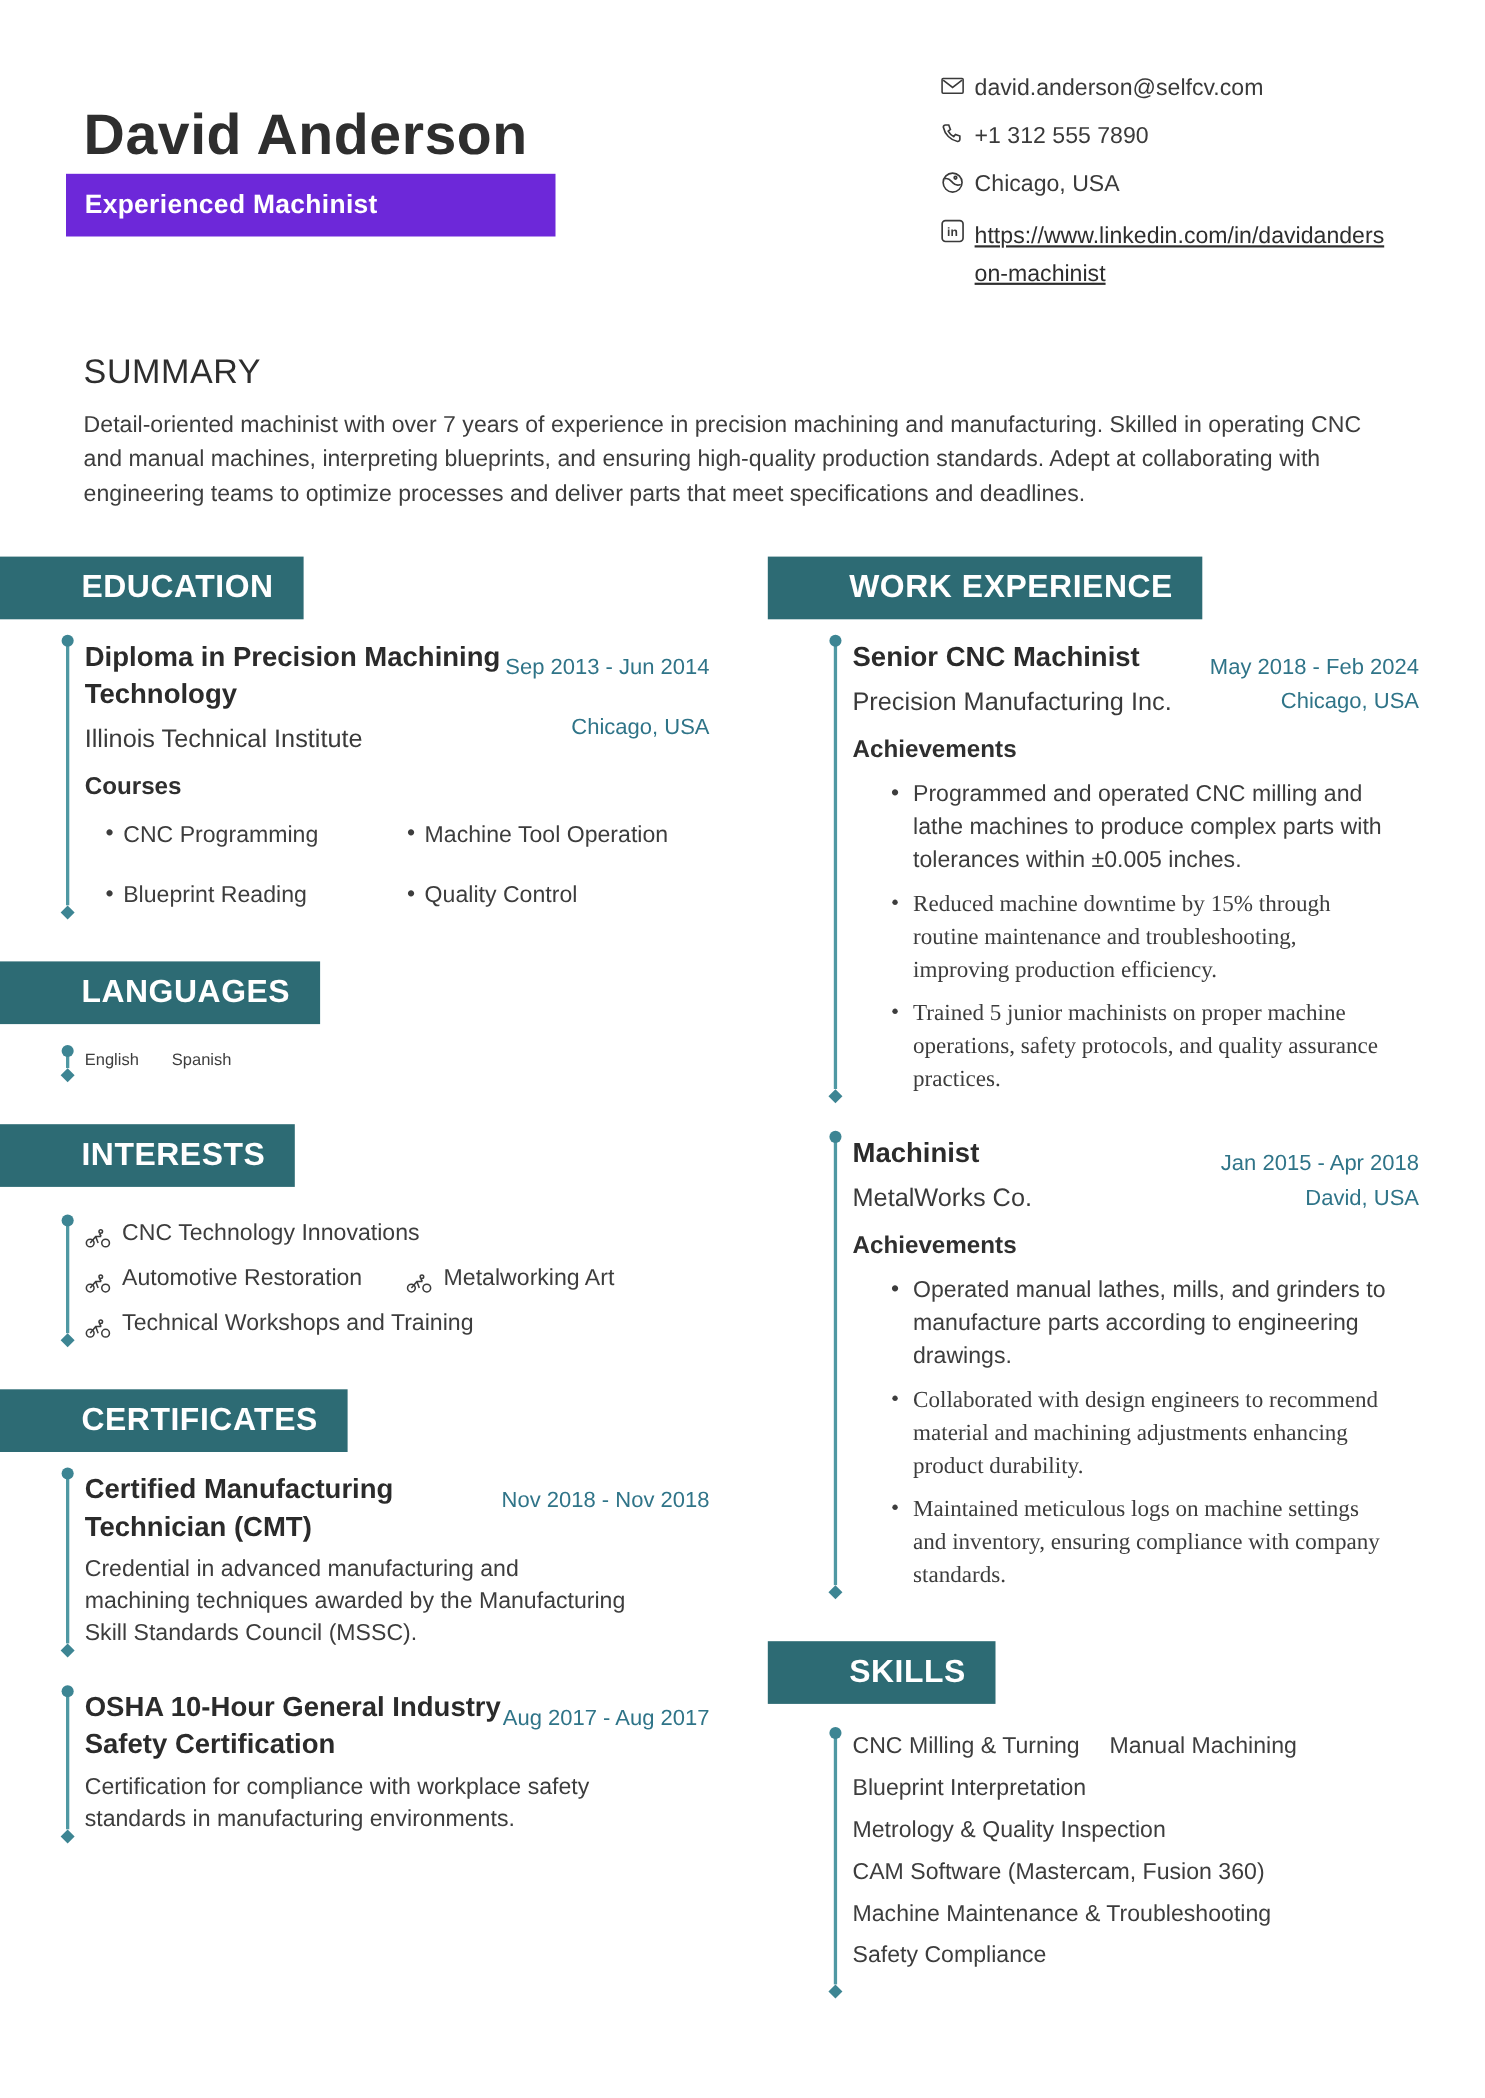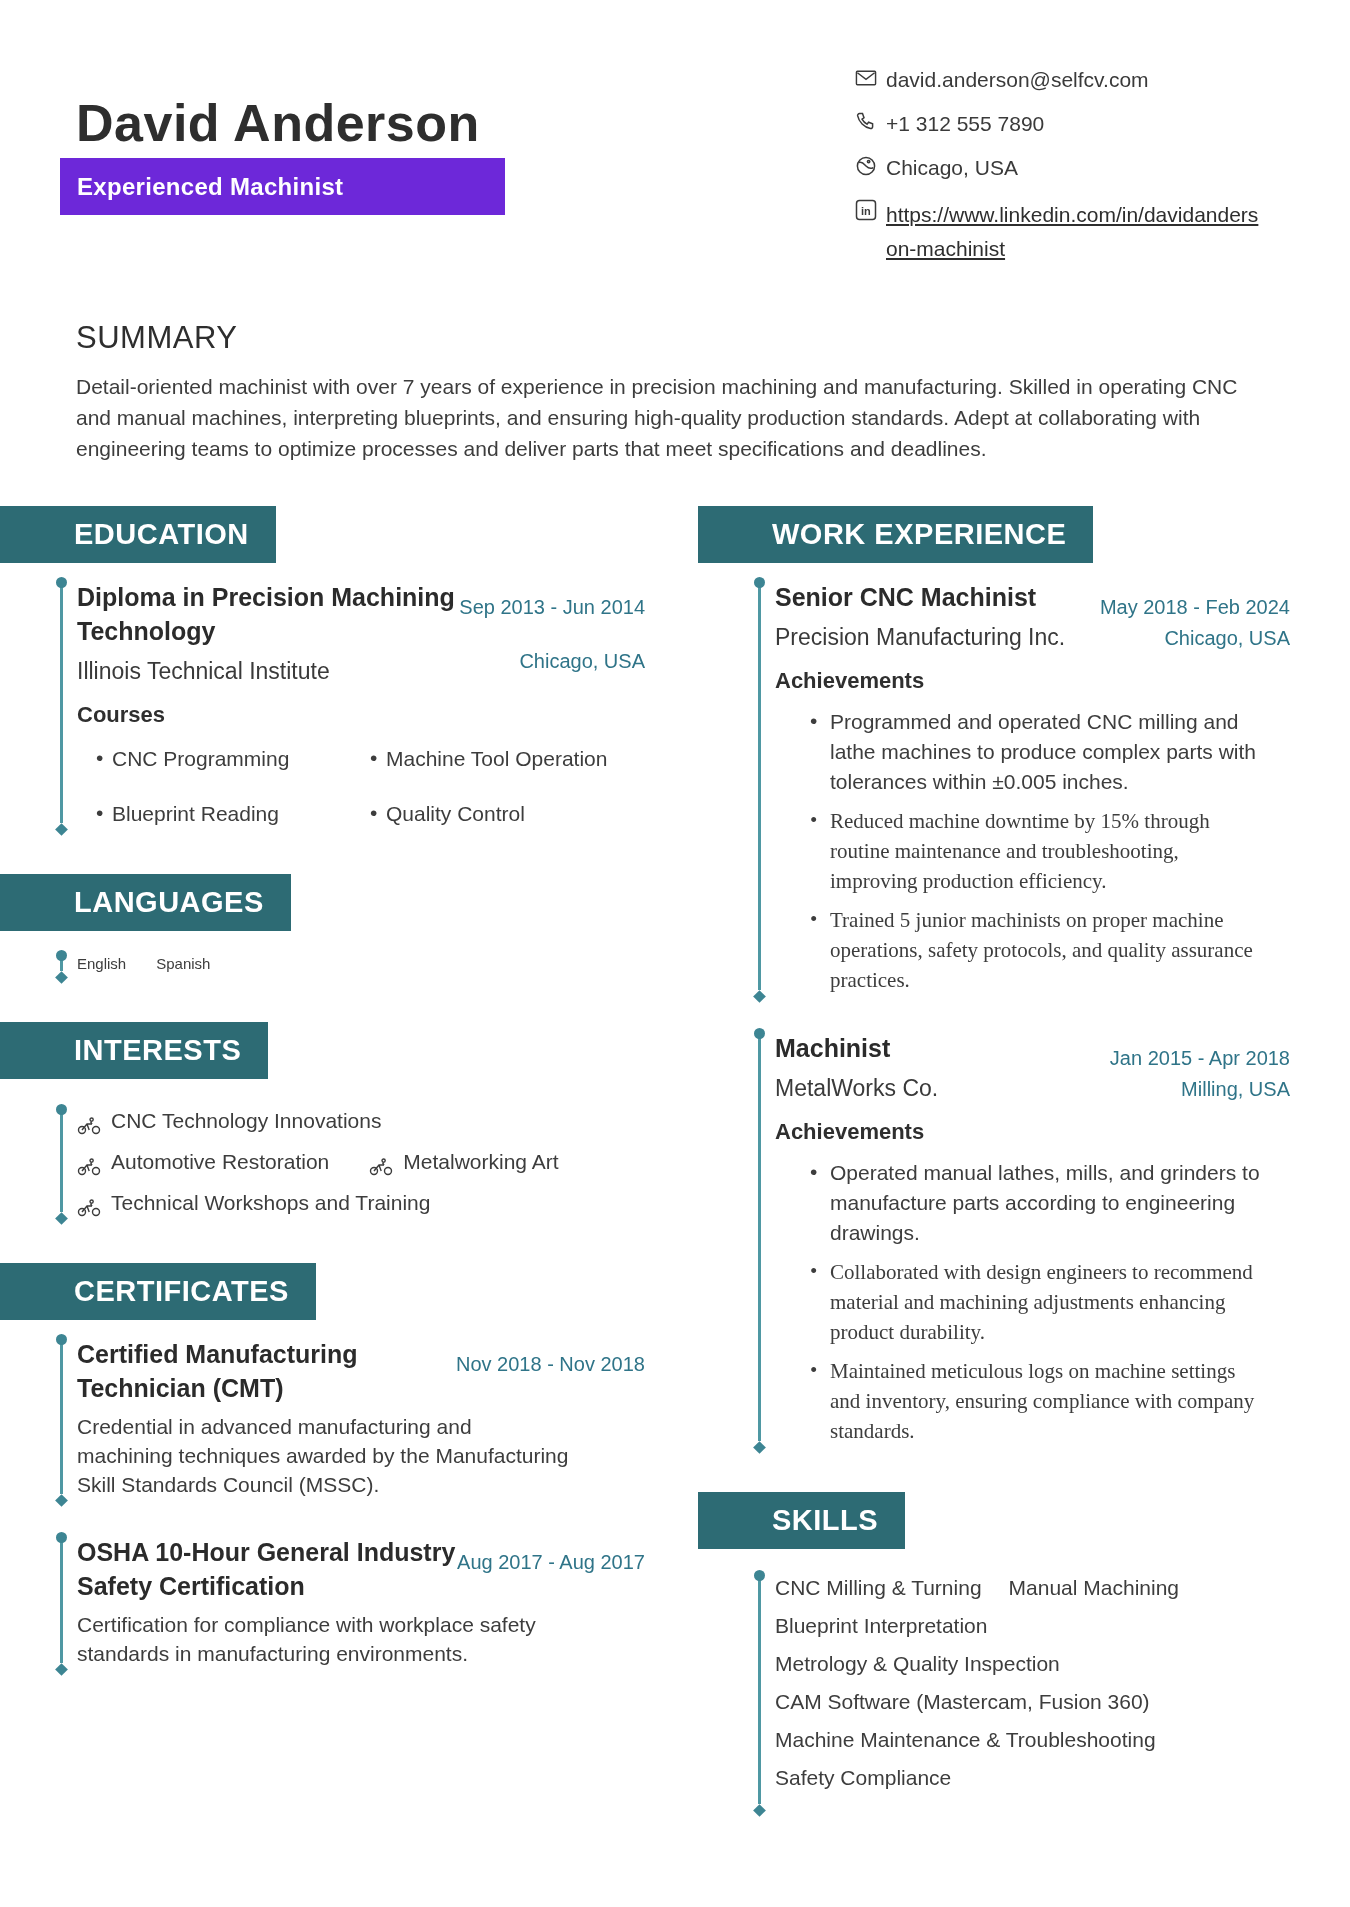--- a/index.html
+++ b/index.html
@@ -256,21 +256,21 @@
             <li data-name="achievement-item">Reduced machine downtime by 15% through routine maintenance and troubleshooting, improving production efficiency.</li>
             <li data-name="achievement-item">Trained 5 junior machinists on proper machine operations, safety protocols, and quality assurance practices.</li>
           </ul>
         </div>
 
         <div class="tl entry" data-name="job-entry">
           <span class="tl-dot" data-name="timeline-dot"></span>
           <span class="tl-dia" data-name="timeline-diamond"></span>
           <h3 class="e-title" data-name="job-title">Machinist</h3>
           <div class="e-date" data-name="job-dates">Jan 2015 - Apr 2018</div>
-          <div class="e-loc loc-job" data-name="job-location">Milling, USA</div>
+          <div class="e-loc loc-job" data-name="job-location">David, USA</div>
           <div class="e-org" data-name="company-name">MetalWorks Co.</div>
           <div class="e-label" data-name="achievements-label">Achievements</div>
           <ul class="bullets" data-name="achievements-list">
             <li data-name="achievement-item">Operated manual lathes, mills, and grinders to manufacture parts according to engineering drawings.</li>
             <li data-name="achievement-item">Collaborated with design engineers to recommend material and machining adjustments enhancing product durability.</li>
             <li data-name="achievement-item">Maintained meticulous logs on machine settings and inventory, ensuring compliance with company standards.</li>
           </ul>
         </div>
       </section>
 

